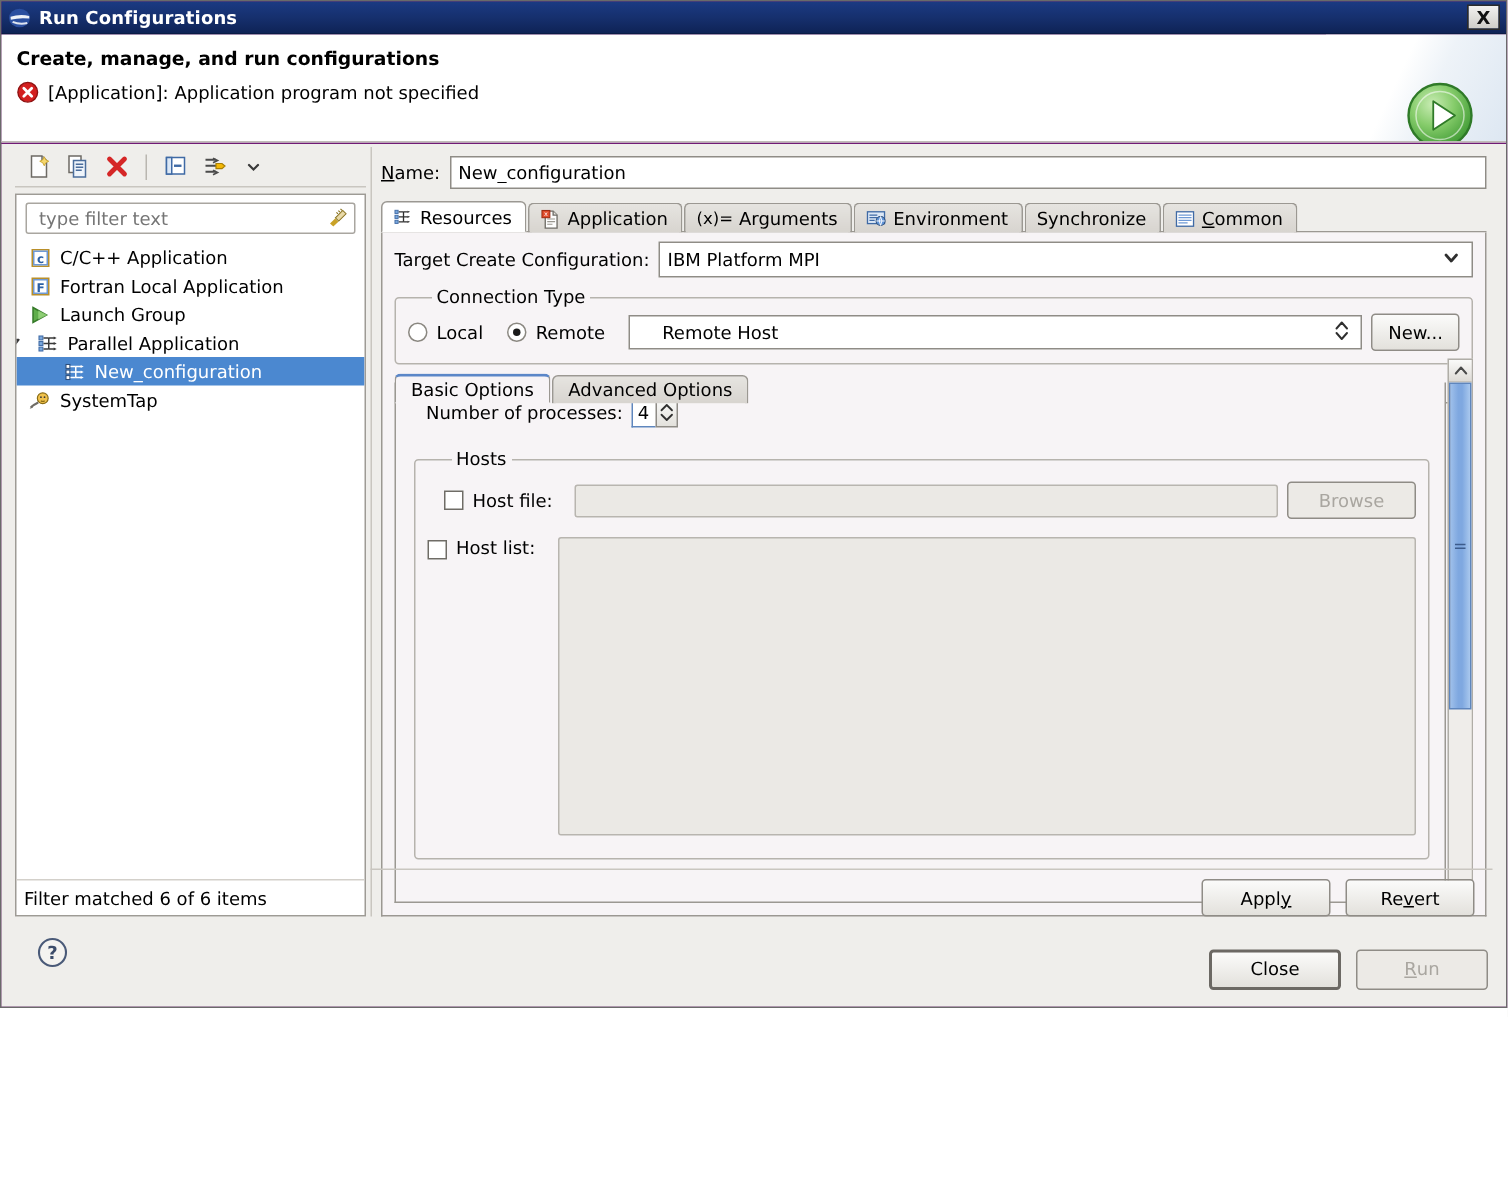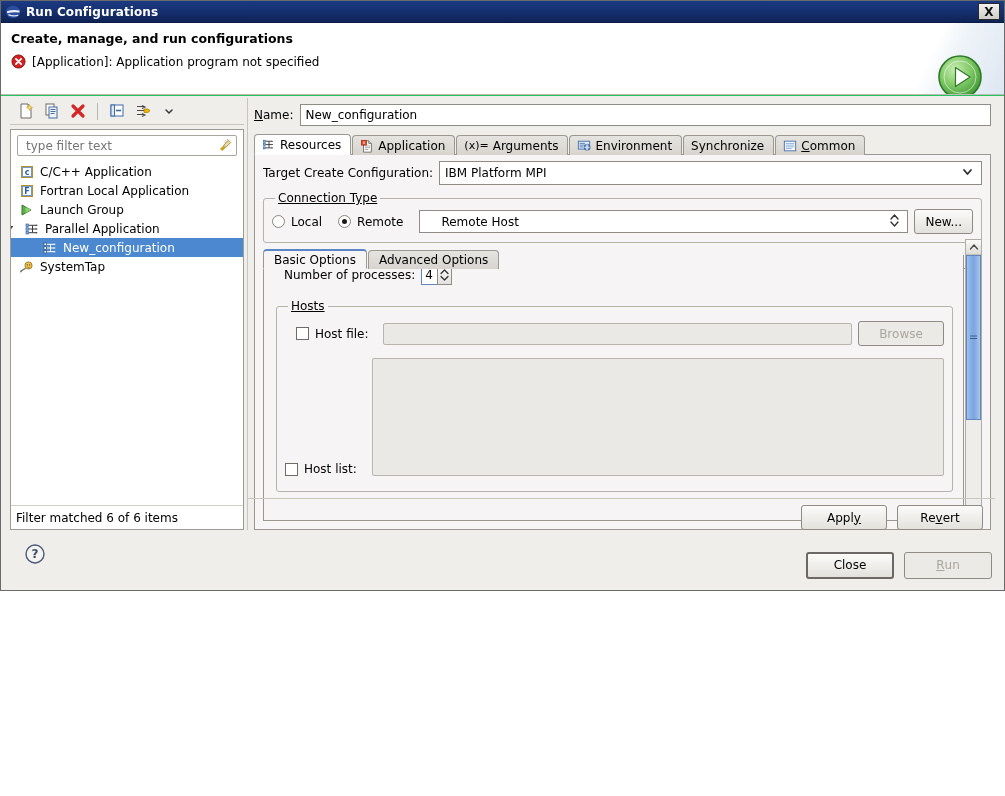--- a/index.html
+++ b/index.html
@@ -8,22 +8,22 @@
     width: 1005px; height: 796px;
     font-family: "DejaVu Sans", "Liberation Sans", sans-serif;
     font-size: 12px;
     background: #ffffff;
     overflow: hidden;
   }
 
   
   #window {
     position: relative;
-    width: 1005px; height: 591px;
-    background: #22c55e;
+    width: 1005px; height: 672px;
+    background: #701a75;
     border: 1px solid #6a6a6a;
   }
   #titlebar {
     height: 22px;
     background: linear-gradient(to bottom, #1b3a83 0%, #16306e 50%, #0e2356 100%);
     display: flex; align-items: center;
     padding: 0 2px 0 4px;
     border-bottom: 1px solid #0a1c45;
   }
   #titlebar .tb-icon { width: 16px; height: 16px; margin-right: 5px; flex: 0 0 auto; }
@@ -168,21 +168,21 @@
     flex: 1 1 auto; height: 24px; background: #fff;
     border: 1px solid #8f8c86; display: flex; align-items: center;
     padding-left: 5px; font-size: 12px; color: #000; position: relative; cursor: pointer;
   }
   .combo .arrow { position: absolute; right: 7px; top: 50%; transform: translateY(-50%); }
 
   fieldset.grp {
     border: 1px solid #b6b3ad; border-radius: 3px;
     margin: 2px 0 6px 0; padding: 4px 8px 8px 8px;
   }
-  fieldset.grp > legend { font-size: 12px; color: #000; padding: 0 3px; margin-left: 3px; text-decoration: underline; }
+  fieldset.grp > legend { font-size: 12px; color: #000; padding: 0 3px; margin-left: 16px; }
 
   .radio { width: 13px; height: 13px; border-radius: 50%;
     border: 1px solid #8a8780; background: #fff; position: relative;
     flex: 0 0 auto; cursor: pointer; }
   .radio.on::after {
     content:""; position:absolute; left:3px; top:3px; width:5px; height:5px;
     border-radius:50%; background:#1a1a1a;
   }
   .rlabel { font-size: 12px; color:#000; margin-right: 10px; cursor: pointer;}
 
@@ -580,21 +580,21 @@
           <fieldset class="grp" style="margin:0 10px 0 12px;height:calc(100% - 62px);">
             <legend>Hosts</legend>
 
             <div class="frow" style="margin-bottom:10px;margin-top:4px;padding-left:11px;">
               <span class="checkbox"></span>
               <label style="width:62px;">Host file:</label>
               <div class="rotext"></div>
               <div class="btn disabled" style="min-width:86px;">Browse</div>
             </div>
 
-            <div class="frow" style="align-items:flex-end;height:calc(100% - 48px);margin-top:12px;">
+            <div class="frow" style="align-items:flex-start;height:calc(100% - 48px);margin-top:12px;">
               <span class="checkbox" style="margin-top:2px;"></span>
               <label style="width:62px;margin-top:0;">Host list:</label>
               <div style="flex:1 1 auto;height:100%;background:#ebe9e5;border:1px solid #b8b5af;border-radius:2px;"></div>
             </div>
           </fieldset>
         </div>
 
         <div id="innerscroll">
           <div class="sbbtn">
             <svg width="10" height="8" viewBox="0 0 10 8">

